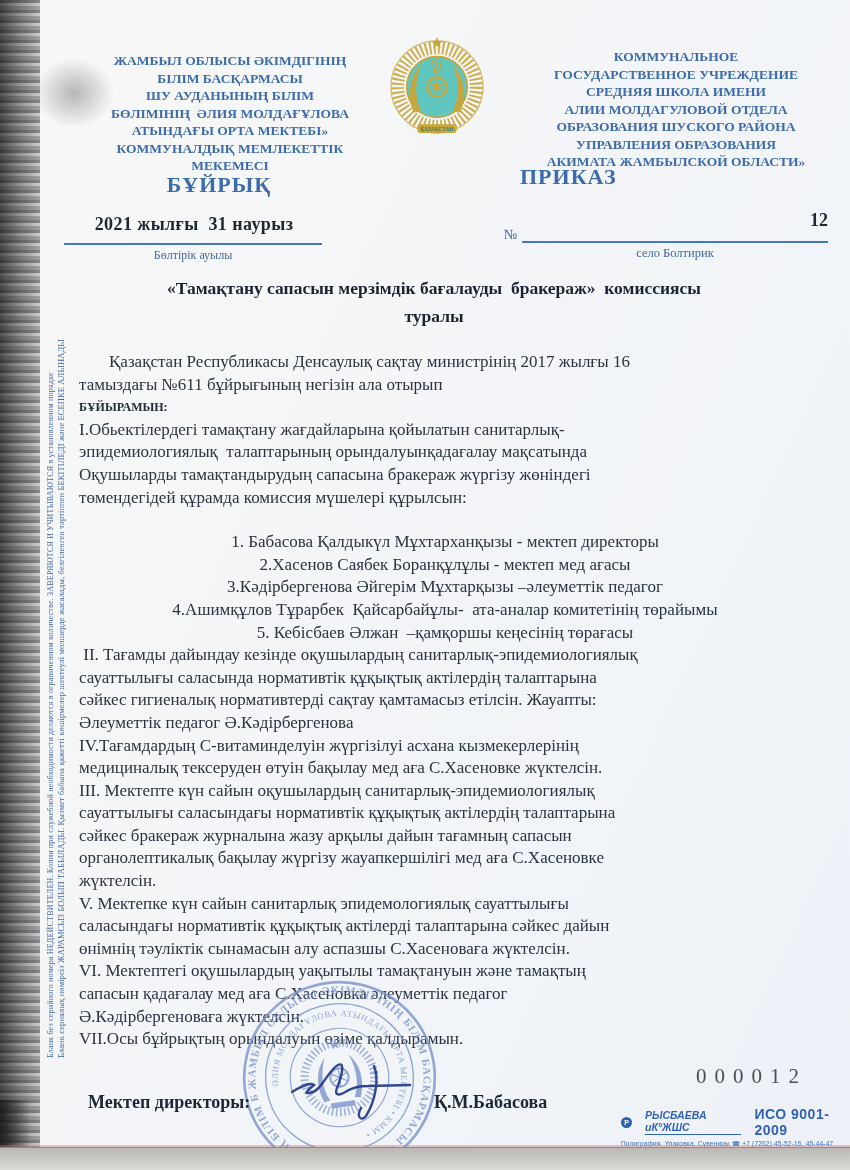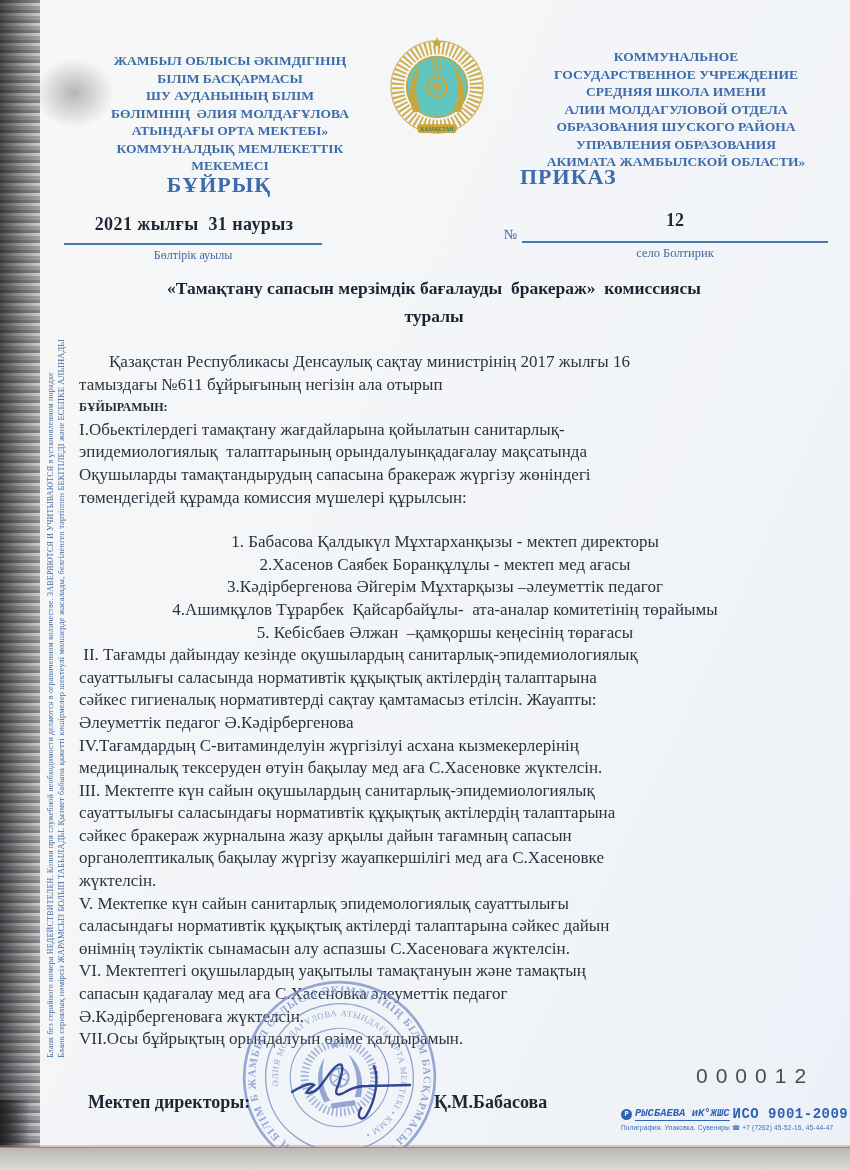--- a/index.html
+++ b/index.html
@@ -30,44 +30,44 @@
   .doc-ru{position:absolute;left:520px;top:164px;width:312px;
     font-size:22px;font-weight:bold;letter-spacing:1px;color:#3c6cab;}
 
   .emblem{position:absolute;left:388px;top:33px;width:98px;height:106px;}
 
   .date-kk{position:absolute;left:66px;top:214px;width:256px;text-align:center;
     font-size:18px;font-weight:bold;color:#1c2733;letter-spacing:.4px;white-space:pre;}
   .line-left{position:absolute;left:64px;top:243px;width:258px;height:2px;background:#4578b6;}
   .place-kk{position:absolute;left:64px;top:248px;width:258px;text-align:center;font-size:12px;color:#41699f;}
   .no-sign{position:absolute;left:504px;top:227px;font-size:14px;color:#41699f;}
-  .number{position:absolute;left:522px;top:210px;width:306px;text-align:center;font-size:18px;font-weight:bold;color:#1c2733;}
+  .number{position:absolute;left:522px;top:210px;width:306px;text-align:right;font-size:18px;font-weight:bold;color:#1c2733;}
   .line-right{position:absolute;left:522px;top:241px;width:306px;height:2px;background:#4578b6;}
   .place-ru{position:absolute;left:522px;top:246px;width:306px;text-align:center;font-size:12.5px;color:#41699f;}
 
   .title{position:absolute;left:78px;top:274px;width:712px;text-align:center;
     font-size:17.5px;font-weight:bold;color:#1a2330;line-height:28px;white-space:pre-wrap;}
 
   .body{position:absolute;left:79px;top:351px;width:732px;font-size:17px;line-height:22.6px;color:#2a333f;}
   .body > div{white-space:pre-wrap;}
   .intro{text-indent:30px;}
   .order-word{font-weight:bold;font-size:12px;color:#222b37;}
   .list{margin-top:22px;text-align:center;}
 
   .sig-label{position:absolute;left:88px;top:1092px;font-size:18px;font-weight:bold;color:#1c2733;}
   .sig-name{position:absolute;left:434px;top:1092px;font-size:18px;font-weight:bold;color:#1c2733;}
   .sig-script{position:absolute;left:288px;top:1058px;width:150px;height:70px;}
 
   .stamp{position:absolute;left:237px;top:975px;width:205px;height:205px;opacity:.8;transform:rotate(-8deg);}
 
-  .serial{position:absolute;left:696px;top:1064px;font-family:Liberation Sans, sans-serif;
+  .serial{position:absolute;left:696px;top:1064px;font-family:Liberation Serif, serif;
     font-size:21px;letter-spacing:8px;color:#4c4c4c;}
 
   .printer{position:absolute;left:621px;top:1106px;color:#2f62b5;}
-  .printer-line1{display:flex;align-items:center;gap:3px;font-weight:bold;font-family:Liberation Mono, monospace;}
+  .printer-line1{display:flex;align-items:center;gap:13px;font-weight:bold;font-family:Liberation Sans, sans-serif;}
   .printer-logo{width:11px;height:11px;border-radius:50%;background:#2f62b5;color:#fff;
     font-size:7px;line-height:11px;text-align:center;font-weight:bold;flex:0 0 auto;}
   .printer-name{font-size:10.5px;font-style:italic;border-bottom:1.5px solid #2f62b5;padding-bottom:1px;}
   .printer-cert{font-size:14px;letter-spacing:.5px;}
   .printer-caption{font-size:6.5px;color:#3a6cb8;margin-top:2px;letter-spacing:.2px;font-family:"Liberation Sans",sans-serif;}
 
   .pink-line{position:absolute;left:0;top:1145px;width:850px;height:2px;background:rgba(205,120,105,.4);}
   .bottom-strip{position:absolute;left:0;top:1147px;width:850px;height:23px;
     background:linear-gradient(to bottom,#bab8b4,#dddcd8);border-top:1px solid #8e8c88;}
   .corner-dark{position:absolute;left:0;top:1100px;width:30px;height:48px;

